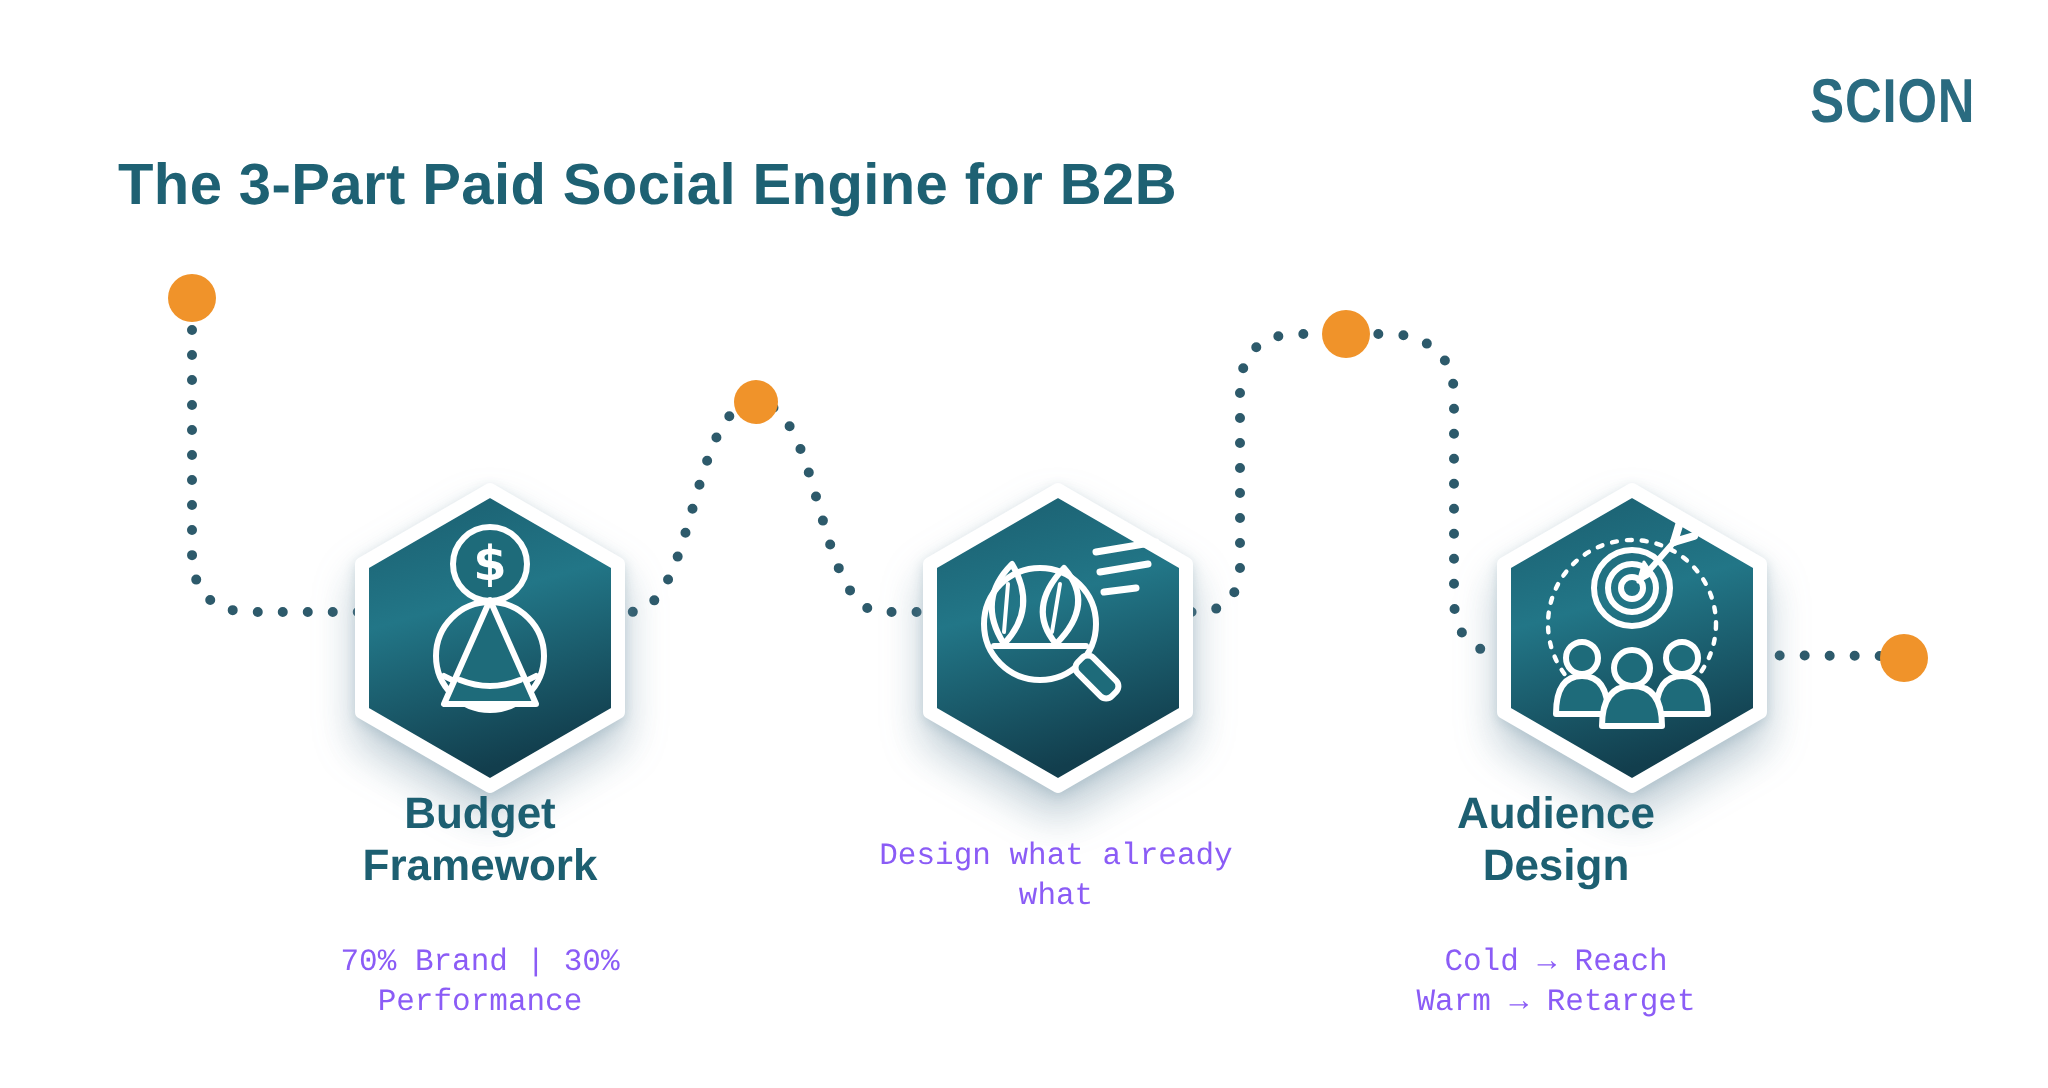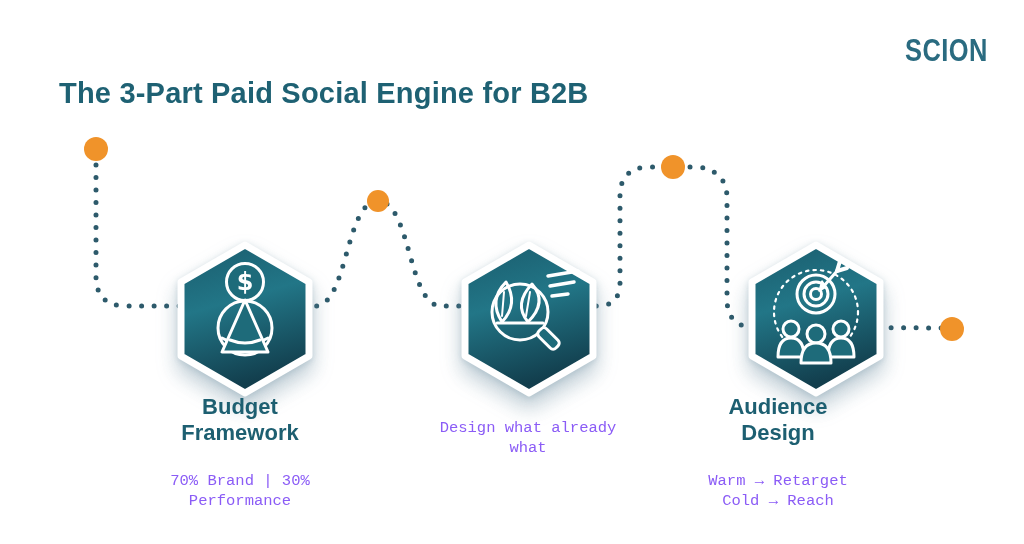--- a/index.html
+++ b/index.html
@@ -145,18 +145,18 @@
 
     </div>
   </div>
 
   <div class="step-label step-label-3">
     <div class="step-title">
       <span class="line">Audience</span>
       <span class="line">Design</span>
     </div>
     <div class="step-sub">
+      <span class="line">Cold → Reach</span>
       <span class="line">Warm → Retarget</span>
-      <span class="line">Cold → Reach</span>
     </div>
   </div>
 
 </div>
 
 </body></html>

